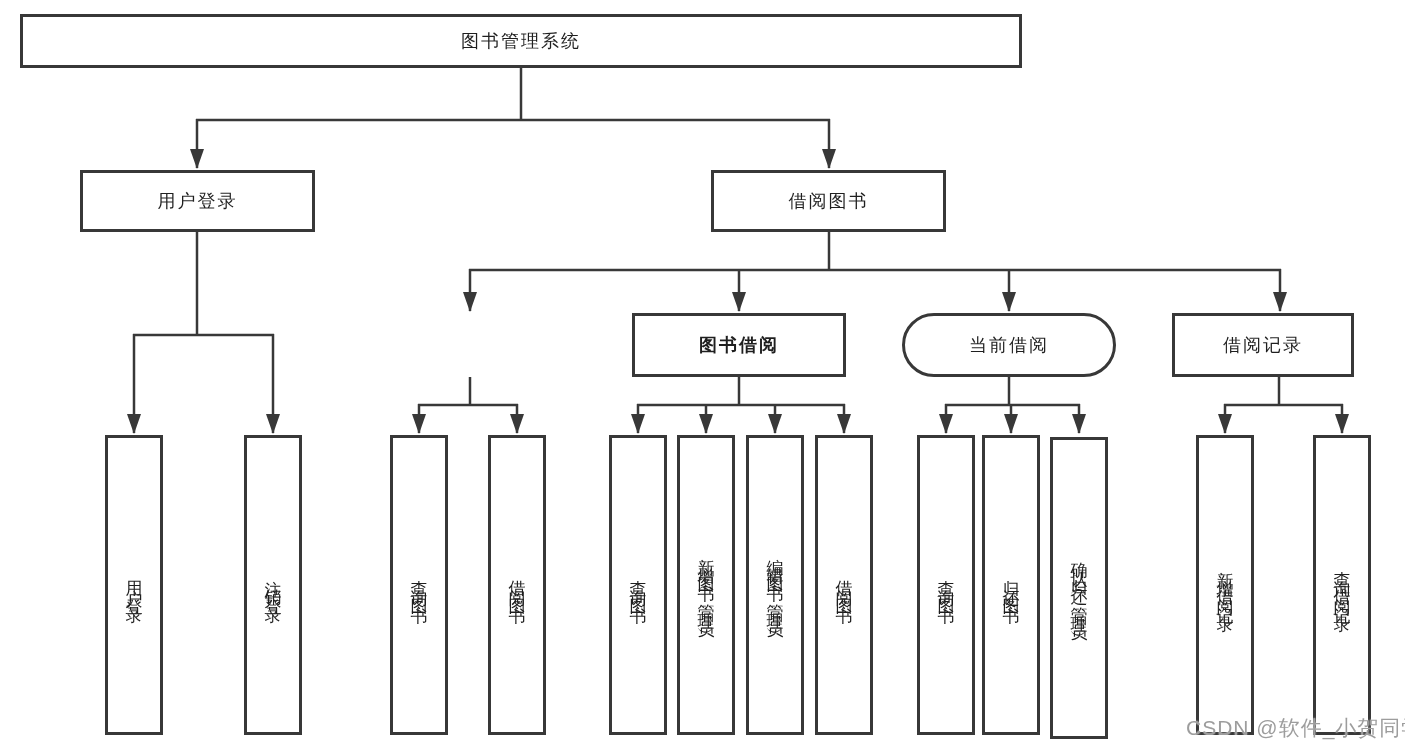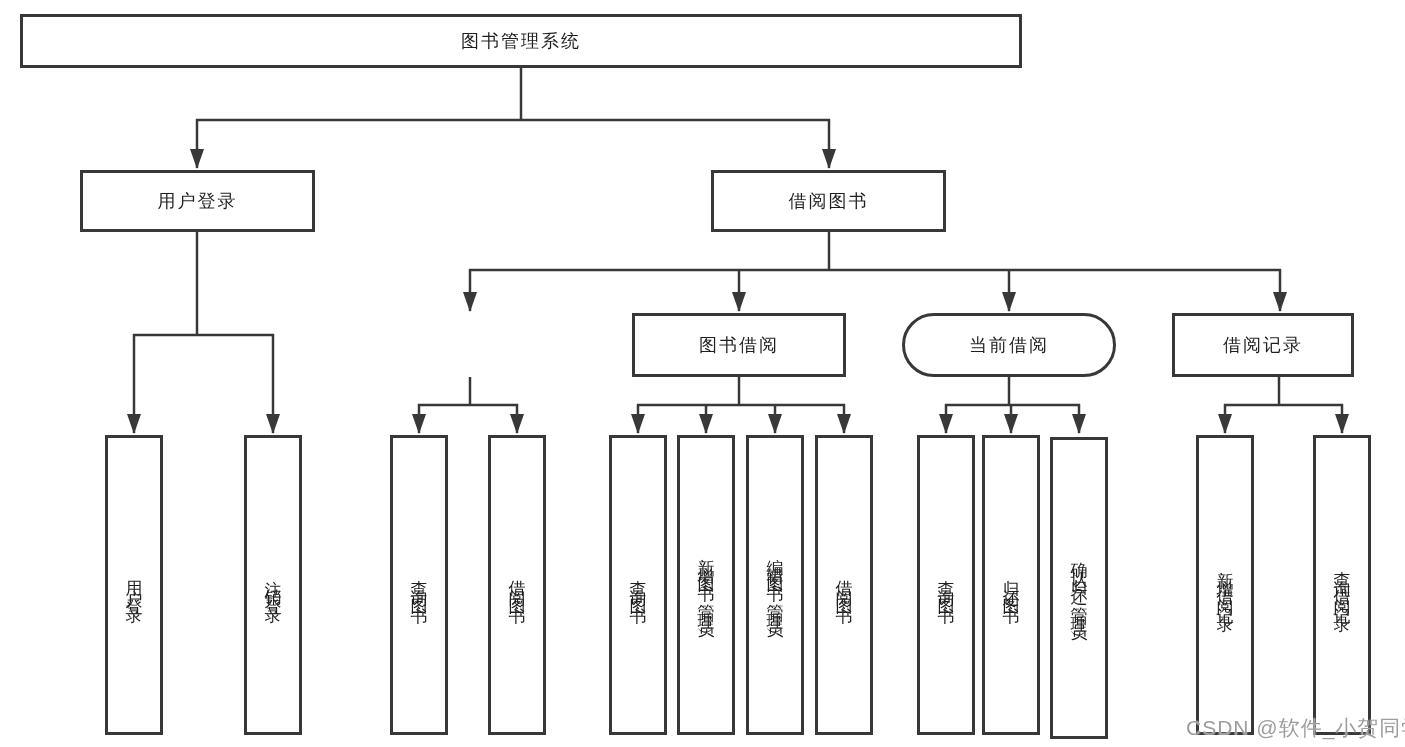--- a/index.html
+++ b/index.html
@@ -111,21 +111,21 @@
   </svg>
 
   <div class="box h" style="left:20px; top:14px; width:1002px; height:54px;">图书管理系统</div>
 
   <div class="box h" style="left:80px; top:170px; width:235px; height:62px;">用户登录</div>
   <div class="box h" style="left:711px; top:170px; width:235px; height:62px;">借阅图书</div>
 
   <div class="box v" style="left:105px; top:435px; width:58px; height:300px;">用户登录</div>
   <div class="box v" style="left:244px; top:435px; width:58px; height:300px;">注销登录</div>
 
-  <div class="box h" style="left:632px; top:313px; width:214px; height:64px;">图书借阅</div>
+  <div class="box h" style="left:632px; top:313px; width:214px; height:64px;font-weight:bold;">图书借阅</div>
   <div class="box h" style="left:902px; top:313px; width:214px; height:64px;border-radius:32px;">当前借阅</div>
   <div class="box h" style="left:1172px; top:313px; width:182px; height:64px;">借阅记录</div>
 
   <div class="box v" style="left:390px; top:435px; width:58px; height:300px;">查询图书</div>
   <div class="box v" style="left:488px; top:435px; width:58px; height:300px;">借阅图书</div>
 
   <div class="box v" style="left:609px; top:435px; width:58px; height:300px;">查询图书</div>
   <div class="box v" style="left:677px; top:435px; width:58px; height:300px;">新增图书（管理员）</div>
   <div class="box v" style="left:746px; top:435px; width:58px; height:300px;">编辑图书（管理员）</div>
   <div class="box v" style="left:815px; top:435px; width:58px; height:300px;">借阅图书</div>

